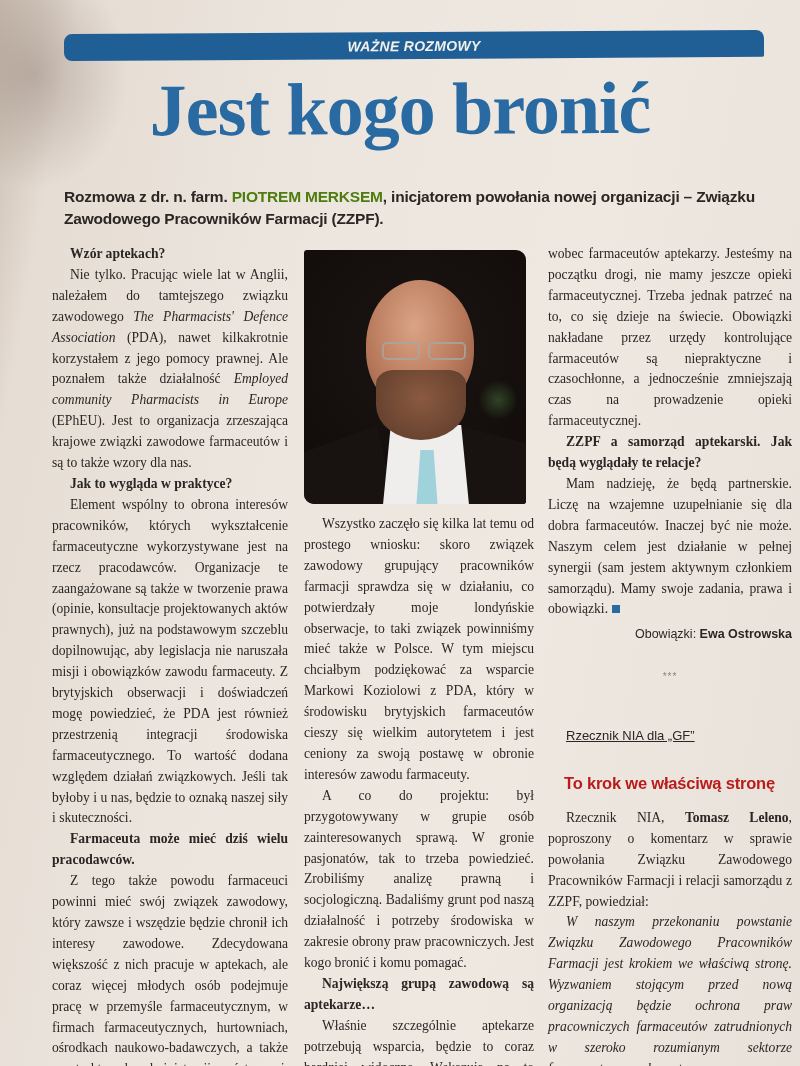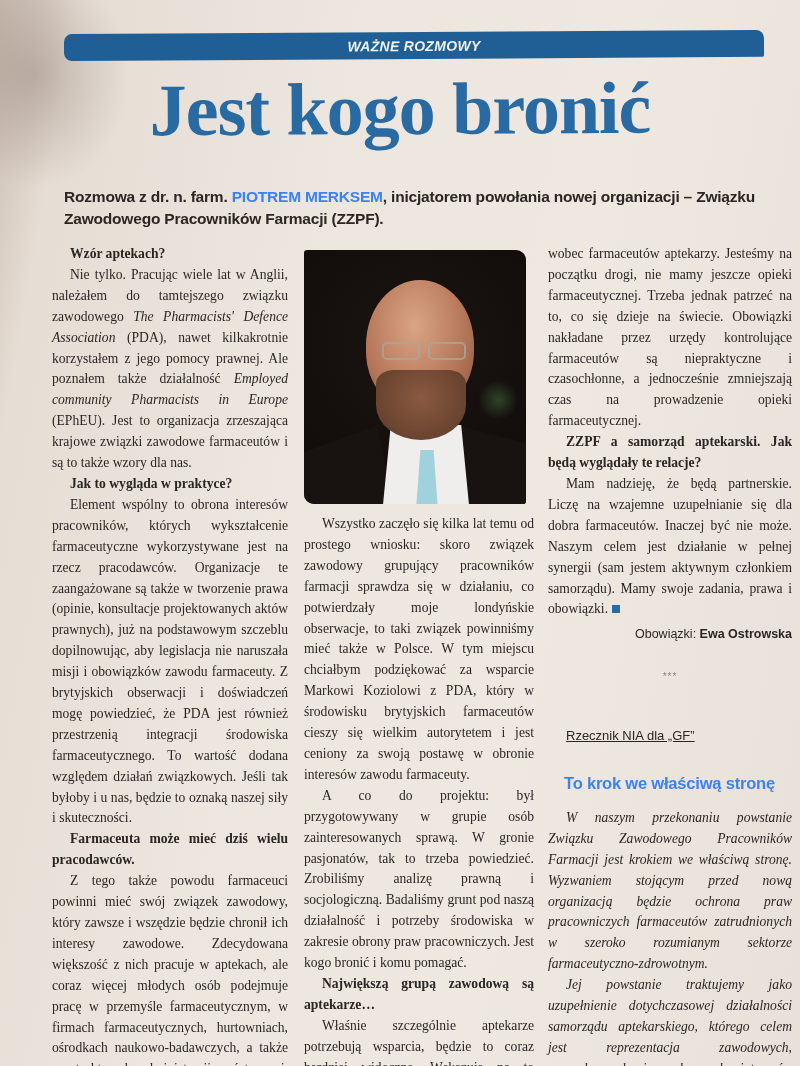--- a/index.html
+++ b/index.html
@@ -31,21 +31,21 @@
     font-family: "Liberation Serif", "DejaVu Serif", serif;
     color: #2a6aa3; font-size: 74px; letter-spacing: -1px; line-height: 1;
     transform: rotate(-0.3deg);
   }
   .lead {
     position: absolute; left: 64px; top: 186px; width: 700px;
     font-family: "Liberation Sans", "DejaVu Sans", sans-serif;
     font-weight: bold; font-size: 15.5px; line-height: 22px; color: #2b2624;
     letter-spacing: -0.2px;
   }
-  .lead .name { color: #3b82f6; }
+  .lead .name { color: #4d7c0f; }
   .col {
     position: absolute; top: 244px;
     font-size: 13.6px; line-height: 20.9px; text-align: justify;
     hyphens: manual;
   }
   .col1 { left: 52px; width: 236px; }
   .col2 { left: 304px; width: 230px; top: 514px; }
   .col3 { left: 548px; width: 244px; top: 244px; }
   .col p { text-indent: 18px; }
   .col p.q { font-weight: bold; }
@@ -103,21 +103,21 @@
   .stars {
     text-align: center; color: #8a8380; font-size: 10px; margin-top: 22px; letter-spacing: 1px;
     font-family: "Liberation Sans", "DejaVu Sans", sans-serif;
   }
   .sidebar-label {
     font-family: "Liberation Sans", "DejaVu Sans", sans-serif;
     font-size: 13px; text-decoration: underline; margin: 38px 0 0 18px; display: block;
   }
   .sidebar-heading {
     font-family: "Liberation Sans", "DejaVu Sans", sans-serif;
-    font-weight: bold; color: #3b82f6; font-size: 16.5px; margin: 26px 0 14px 16px;
+    font-weight: bold; color: #b91c1c; font-size: 16.5px; margin: 26px 0 14px 16px;
     letter-spacing: -0.2px;
   }
 </style>
 </head>
 <body>
 
 <div class="shadow-tl"></div>
 
 <div class="section-bar">
   <span>WAŻNE ROZMOWY</span>
@@ -162,15 +162,16 @@
 
 <div class="col col3">
   <p style="text-indent:0">wobec farmaceutów aptekarzy. Jesteśmy na początku drogi, nie mamy jeszcze opieki farmaceutycznej. Trzeba jednak patrzeć na to, co się dzieje na świecie. Obowiązki nakładane przez urzędy kontrolujące farmaceutów są niepraktyczne i czasochłonne, a jednocześnie zmniejszają czas na prowadzenie opieki farmaceutycznej.</p>
   <p class="q">ZZPF a samorząd aptekarski. Jak będą wyglądały te relacje?</p>
   <p><span>Mam nadzieję, że będą partnerskie. Liczę na wzajemne uzupełnianie się dla dobra farmaceutów. Inaczej być nie może. Naszym celem jest działanie w pełnej synergii (sam jestem aktywnym członkiem samorządu). Mamy swoje zadania, prawa i obowiązki.</span><span class="endmark"></span></p>
   <div class="byline"><span>Obowiązki: </span><b>Ewa Ostrowska</b></div>
   <div class="stars">***</div>
 
   <span class="sidebar-label">Rzecznik NIA dla „GF”</span>
   <h2 class="sidebar-heading">To krok we właściwą stronę</h2>
+  <p><span>Rzecznik NIA, </span><span class="b">Tomasz Leleno</span><span>, poproszony o komentarz w sprawie powołania Związku Zawodowego Pracowników Farmacji i relacji samorządu z ZZPF, powiedział:</span></p>
   <p class="it">W naszym przekonaniu powstanie Związku Zawodowego Pracowników Farmacji jest krokiem we właściwą stronę. Wyzwaniem stojącym przed nową organizacją będzie ochrona praw pracowniczych farmaceutów zatrudnionych w szeroko rozumianym sektorze farmaceutyczno-zdrowotnym.</p>
   <p class="it">Jej powstanie traktujemy jako uzupełnienie dotychczasowej działalności samorządu aptekarskiego, którego celem jest reprezentacja zawodowych, gospodarczych i społecznych interesów farmaceutów, a zarazem dbałość o właściwe wykonywanie zawodu</p>
 </div>
 
 </body></html>

